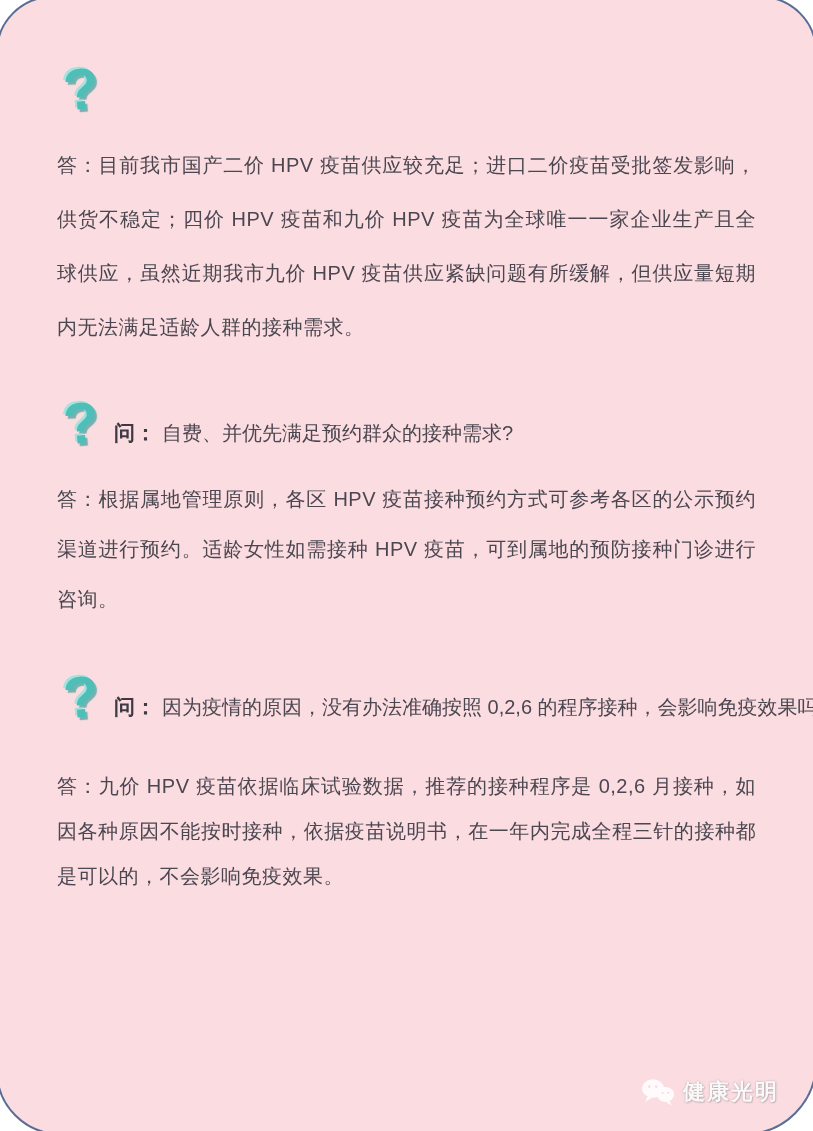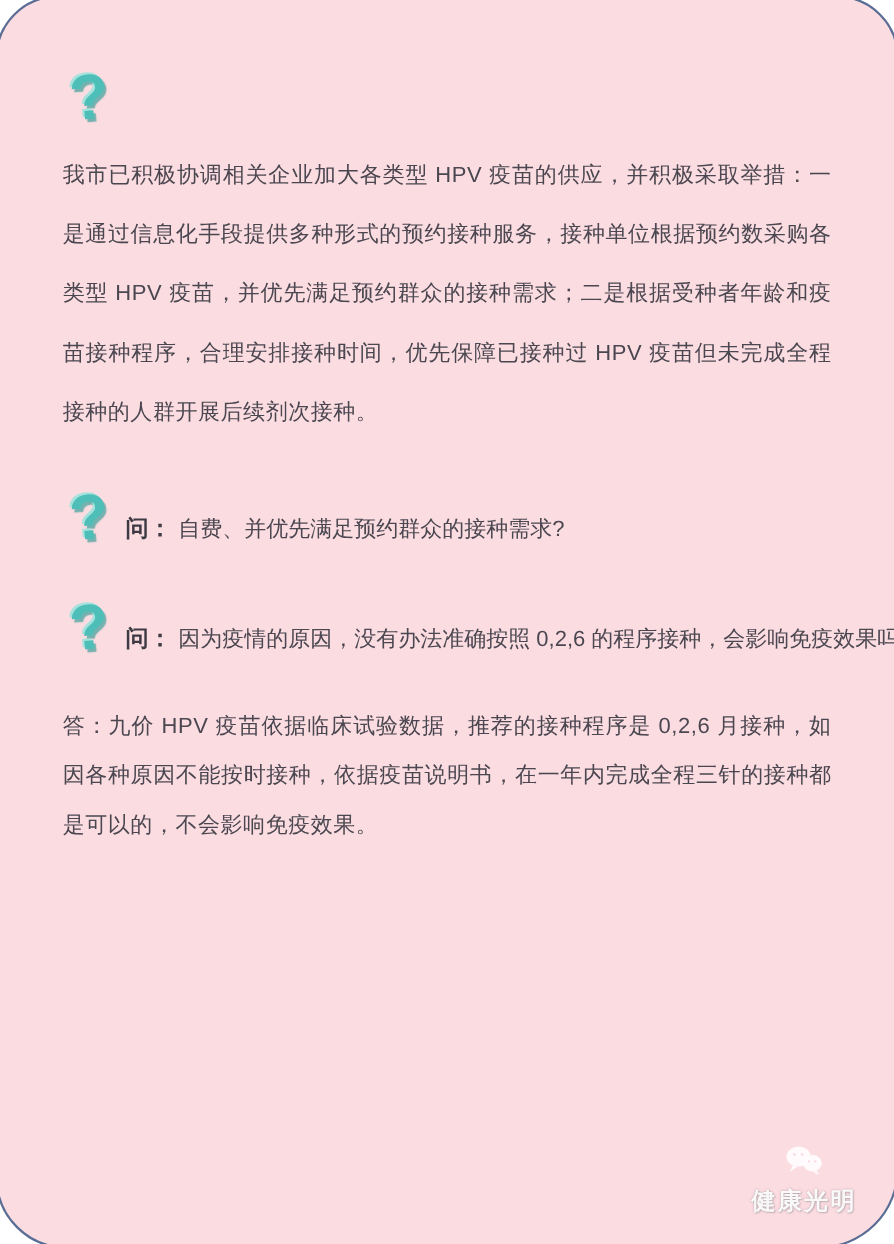--- a/index.html
+++ b/index.html
@@ -91,45 +91,45 @@
     right: 36px;
     bottom: 26px;
     display: flex;
     align-items: center;
     gap: 8px;
     color: rgba(255, 255, 255, 0.92);
     font-size: 22px;
     font-weight: 700;
     letter-spacing: 2px;
     text-shadow: 0 0 2px rgba(160, 150, 155, 0.8), 1px 1px 1px rgba(170, 160, 165, 0.5);
-    flex-direction: column;
   }
   .watermark svg { display: block; opacity: 0.92; }
 </style>
 </head>
 <body>
 
 <div class="stage">
   <div class="card">
     <div class="content">
 
       <section class="qa sec-0">
         <div class="q-row">
           <span class="q-icon">?</span>
         </div>
-        <p class="para second">我市已积极协调相关企业加大各类型 HPV 疫苗的供应，并积极采取举措：一是通过信息化手段提供多种形式的预约接种服务，接种单位根据预约数采购各类型 HPV 疫苗，并优先满足预约群众的接种需求；二是根据受种者年龄和疫苗接种程序，合理安排接种时间，优先保障已接种过 HPV 疫苗但未完成全程接种的人群开展后续剂次接种。</p>
+        <p class="para first">答：目前我市国产二价 HPV 疫苗供应较充足；进口二价疫苗受批签发影响，供货不稳定；四价 HPV 疫苗和九价 HPV 疫苗为全球唯一一家企业生产且全球供应，虽然近期我市九价 HPV 疫苗供应紧缺问题有所缓解，但供应量短期内无法满足适龄人群的接种需求。</p>
       </section>
 
       <section class="qa sec-1">
         <div class="q-row">
           <span class="q-icon">?</span>
           <div class="q-text-wrap">
             <span class="q-prefix">问：</span><span class="q-text">自费、并优先满足预约群众的接种需求?</span>
           </div>
         </div>
+        <p class="para">答：根据属地管理原则，各区 HPV 疫苗接种预约方式可参考各区的公示预约渠道进行预约。适龄女性如需接种 HPV 疫苗，可到属地的预防接种门诊进行咨询。</p>
       </section>
 
       <section class="qa sec-2">
         <div class="q-row">
           <span class="q-icon">?</span>
           <div class="q-text-wrap">
             <span class="q-prefix">问：</span><span class="q-text">因为疫情的原因，没有办法准确按照 0,2,6 的程序接种，会影响免疫效果吗?</span>
           </div>
         </div>
         <p class="para">答：九价 HPV 疫苗依据临床试验数据，推荐的接种程序是 0,2,6 月接种，如因各种原因不能按时接种，依据疫苗说明书，在一年内完成全程三针的接种都是可以的，不会影响免疫效果。</p>

